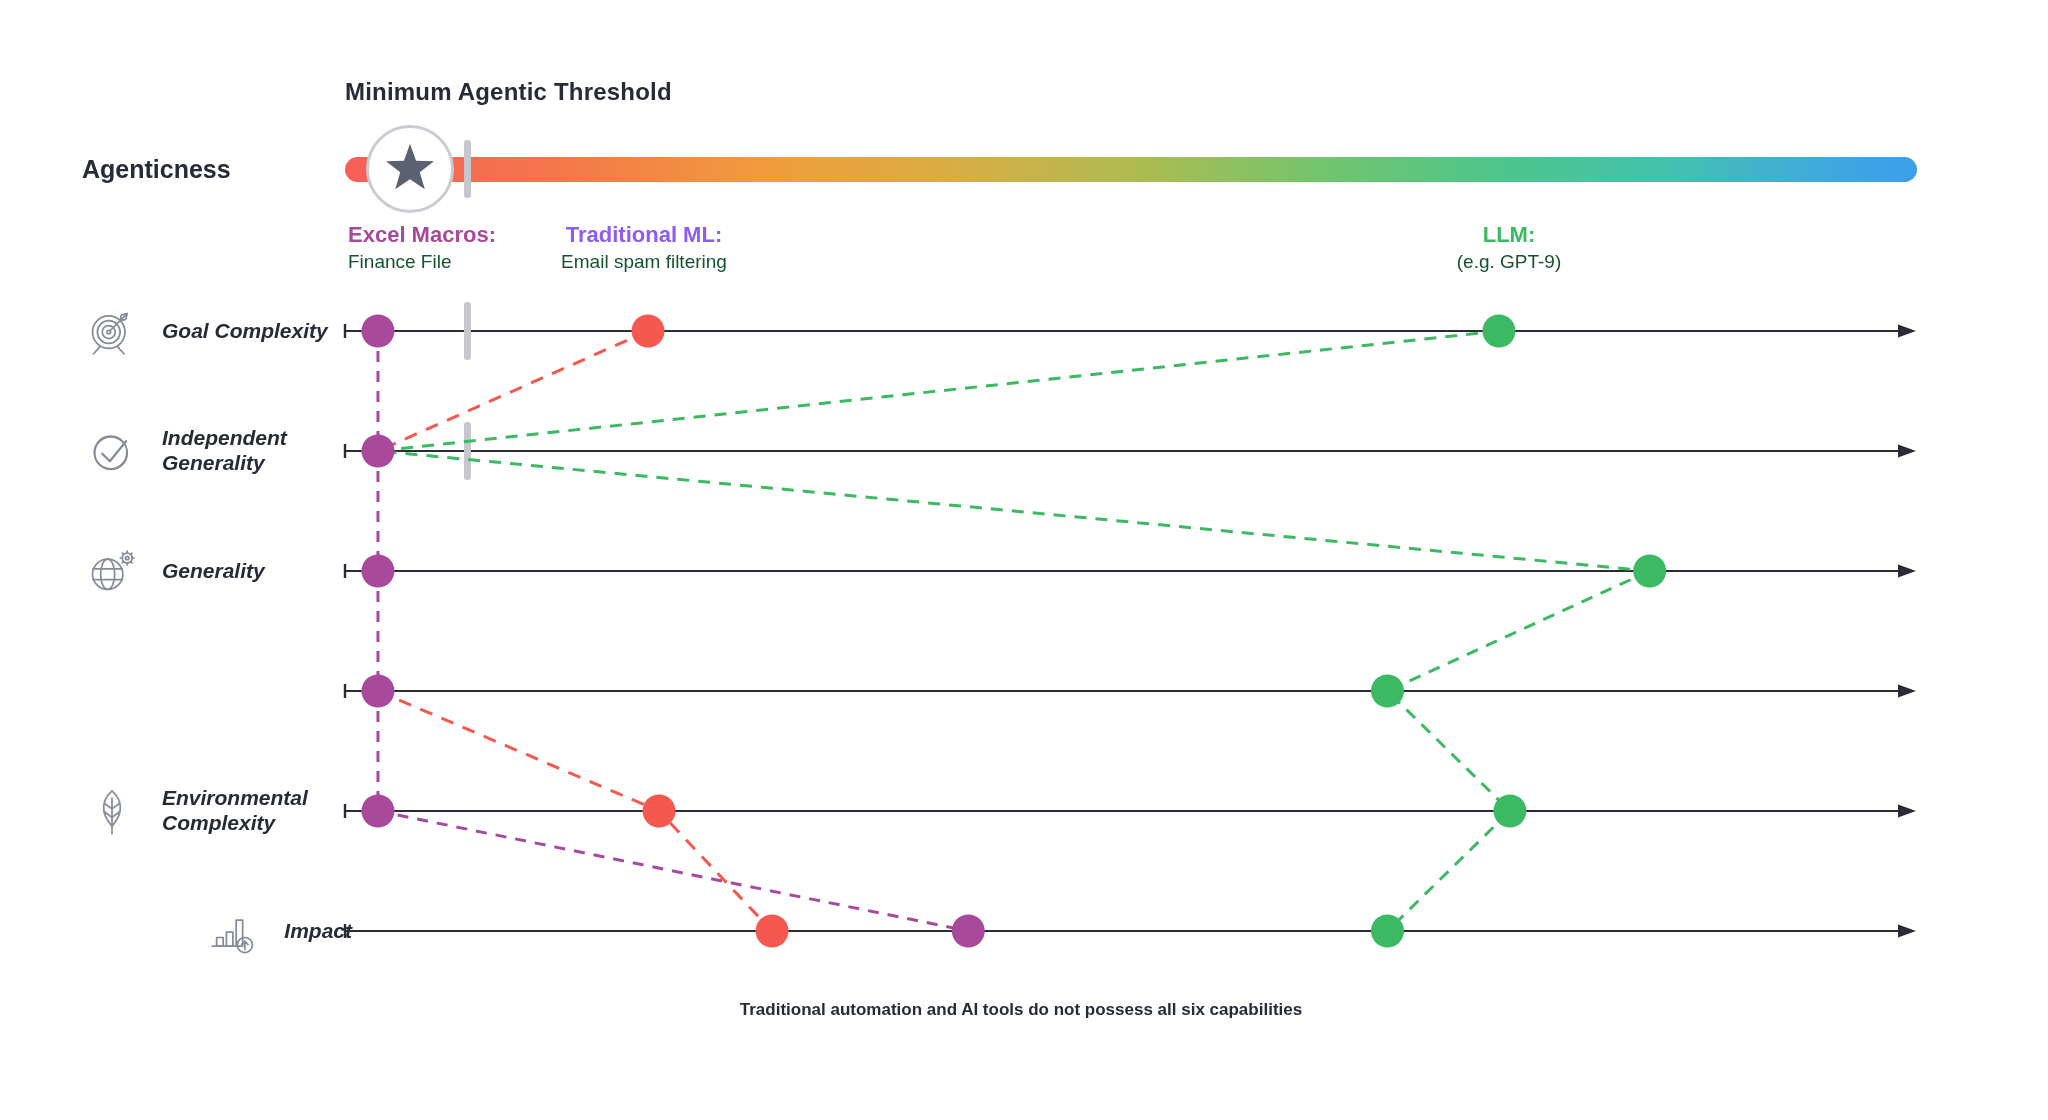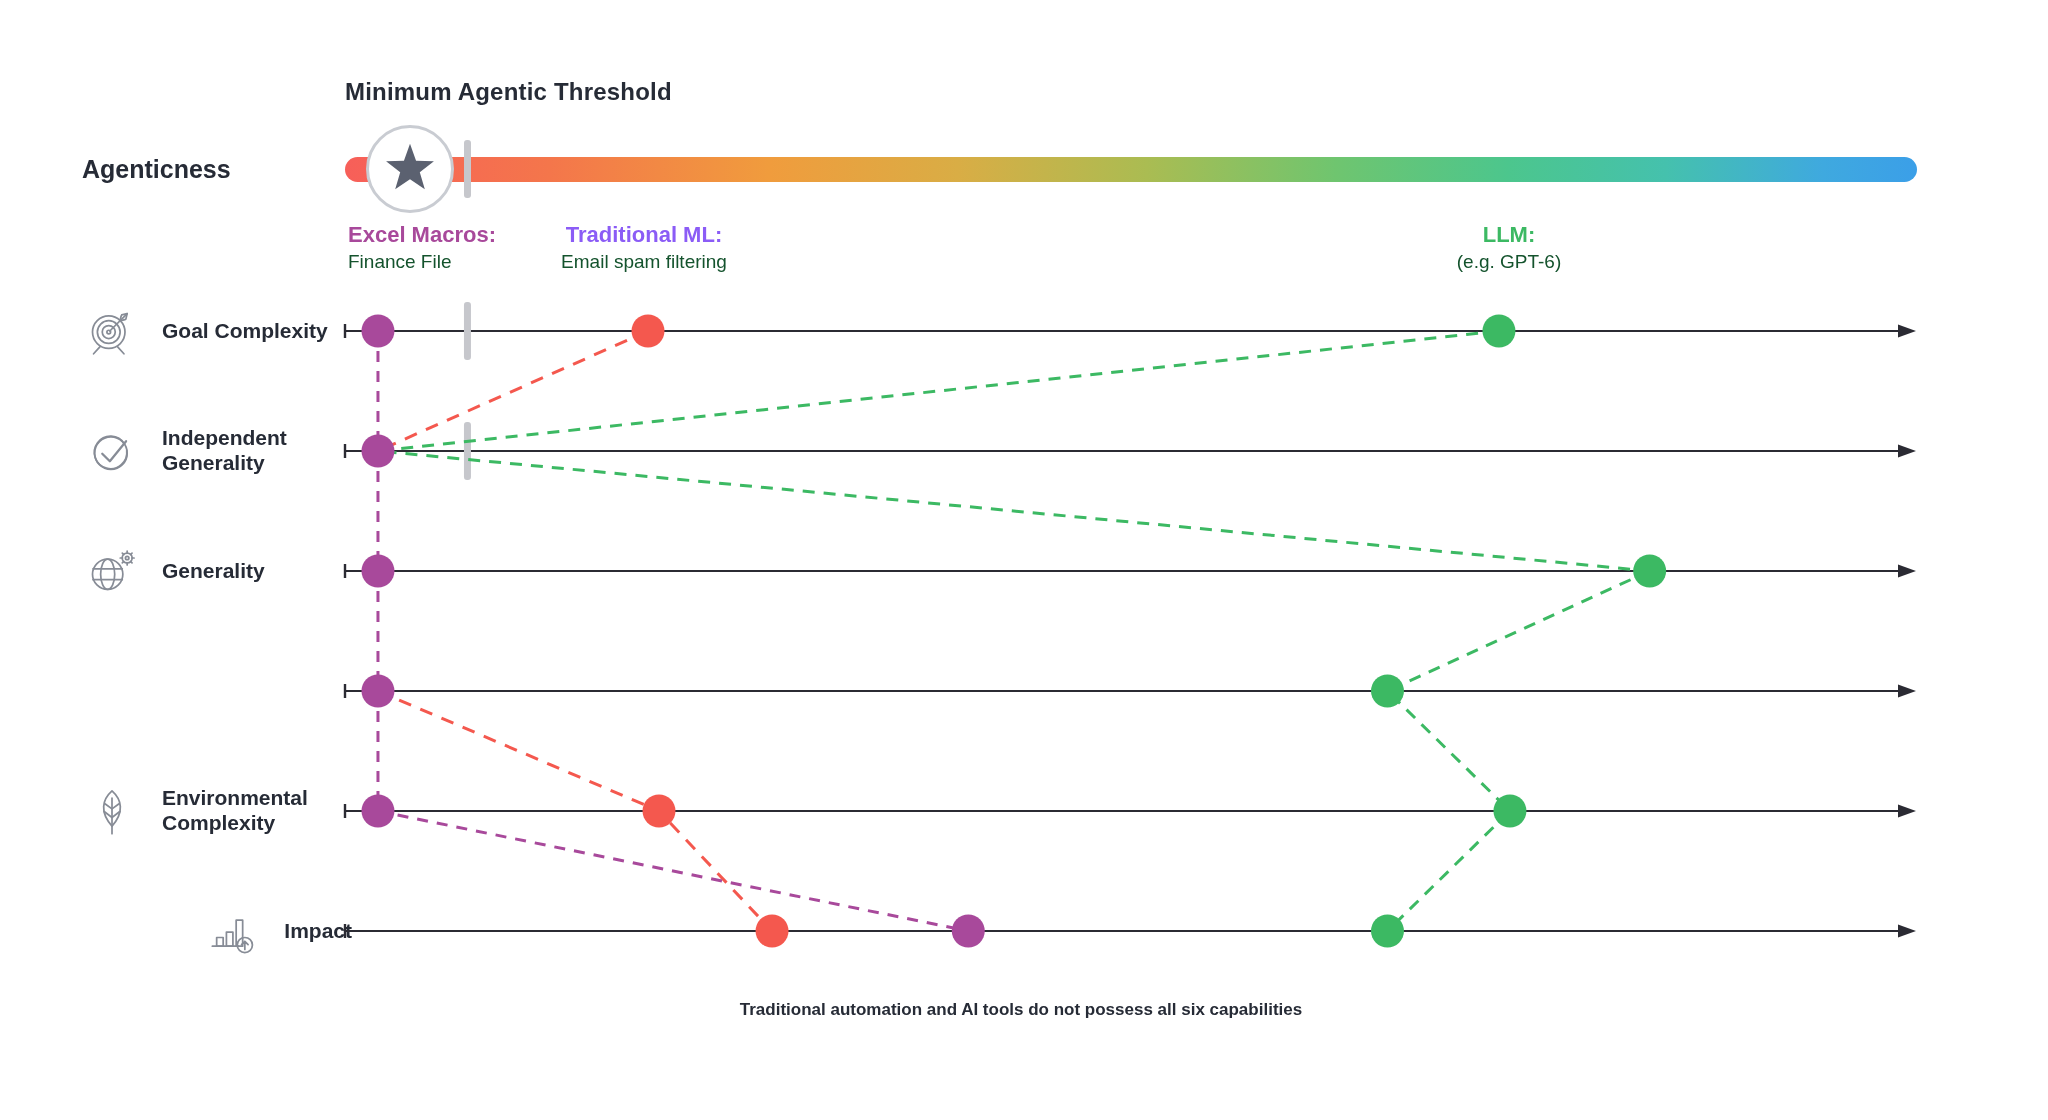--- a/index.html
+++ b/index.html
@@ -17,21 +17,21 @@
   #star-badge{left:366px;top:125px;width:88px;height:88px;background:#fff;border:3px solid #C9CCD2;
     border-radius:50%;box-sizing:border-box;z-index:2;display:flex;align-items:center;justify-content:center;}
   
   .series-label{top:222px;line-height:26px;}
   .series-label .name{font-size:22px;font-weight:bold;display:block;}
   .series-label .sub{font-size:19px;color:#14532d;display:block;margin-top:1px;}
   #series-label-excel{left:348px;text-align:left;}
   #series-label-ml{left:644px;transform:translateX(-50%);text-align:center;}
   #series-label-llm{left:1509px;transform:translateX(-50%);text-align:center;}
   
-  .cap-row{left:62px;width:290px;height:90px;display:flex;align-items:center;}
+  .cap-row{left:62px;width:290px;height:90px;display:flex;align-items:center;font-style:italic;}
   .cap-icon{width:100px;display:flex;justify-content:center;flex:0 0 100px;}
   .cap-label{font-size:21px;font-weight:bold;line-height:1.18;}
   .cap-label span{display:block;}
   .cap-label span:empty{display:none;}
   #cap-row-0{top:286px;} #cap-row-1{top:406px;} #cap-row-2{top:526px;}
   #cap-row-3{top:646px;} #cap-row-4{top:766px;} #cap-row-5{top:886px;justify-content:flex-end;}
   #chart-svg{left:0;top:0;z-index:4;}
   #caption{left:1021px;top:1000px;transform:translateX(-50%);font-size:17px;font-weight:bold;
     white-space:nowrap;}
   .icon-svg{stroke:#878C96;fill:none;stroke-width:1.6;stroke-linecap:round;stroke-linejoin:round;}
@@ -57,21 +57,21 @@
   <div class="abs series-label" id="series-label-excel">
     <span class="name" style="color: rgb(168, 73, 155);">Excel Macros:</span>
     <span class="sub">Finance File</span>
   </div>
   <div class="abs series-label" id="series-label-ml">
     <span class="name" style="color: #8b5cf6;">Traditional ML:</span>
     <span class="sub">Email spam filtering</span>
   </div>
   <div class="abs series-label" id="series-label-llm">
     <span class="name" style="color: rgb(60, 185, 99);">LLM:</span>
-    <span class="sub">(e.g. GPT-6)</span>
+    <span class="sub">(e.g. GPT-9)</span>
   </div>
 
   <div class="abs cap-row" id="cap-row-0">
     <div class="cap-icon">
       <svg class="icon-svg" width="52" height="52" viewBox="0 0 48 48">
         <circle cx="21" cy="25" r="15"></circle>
           <circle cx="21" cy="25" r="10.5"></circle>
         <circle cx="21" cy="25" r="6"></circle>
           <circle cx="21" cy="25" r="1.7"></circle>
         <line x1="38" y1="8" x2="22" y2="24"></line>

